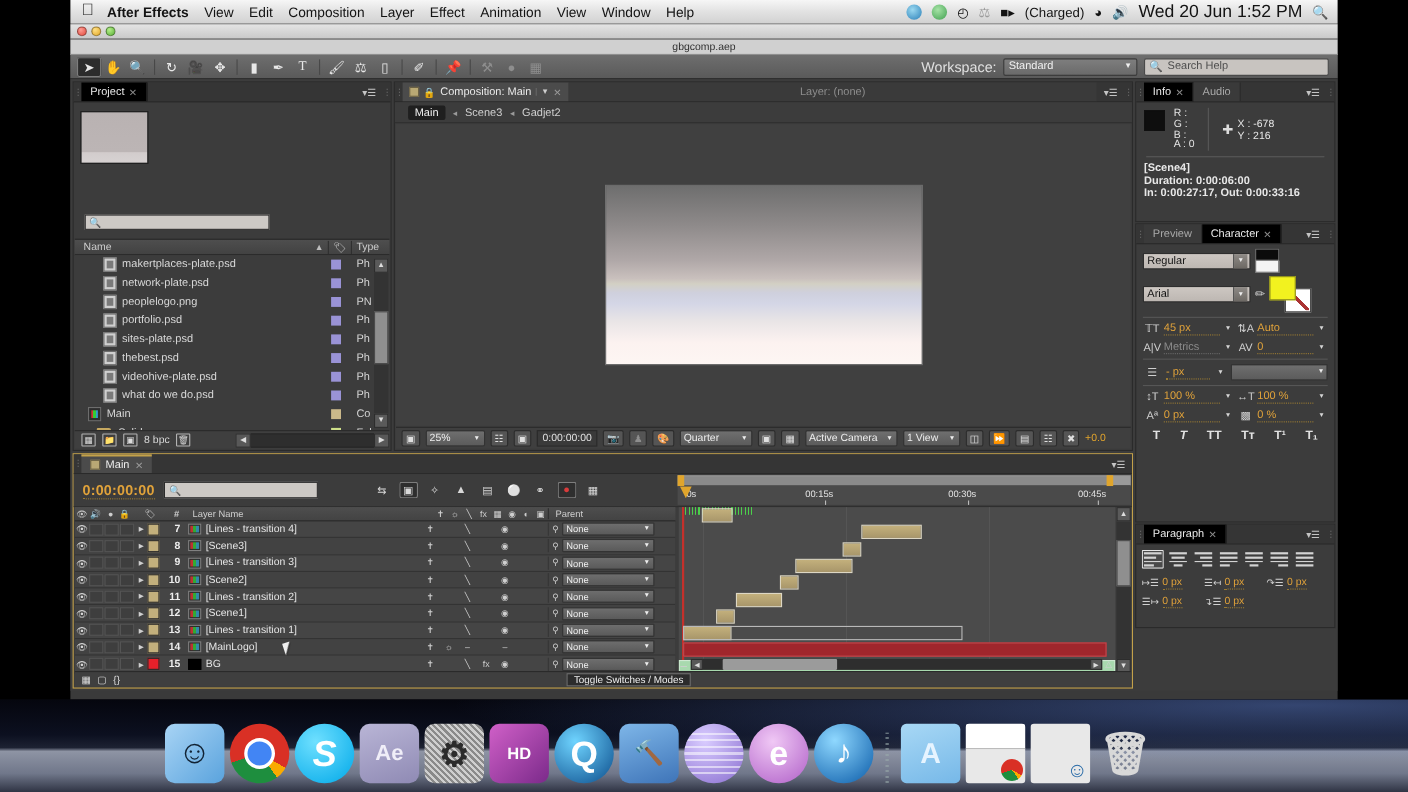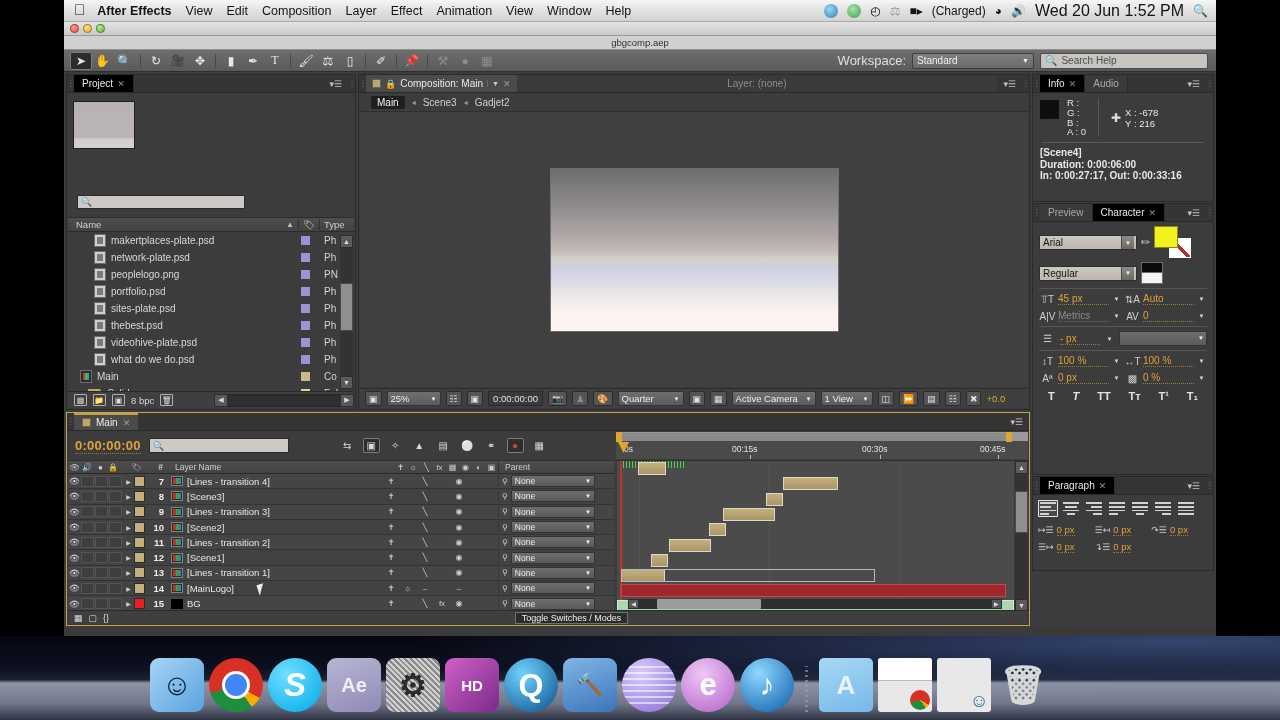--- a/index.html
+++ b/index.html
@@ -613,37 +613,37 @@
             <span class="x">✕</span>
           </div>
           <div class="pmenu">
               <span>▾☰</span>
             </div>
           <span class="pgrip">⋮</span>
         </div>
         <div class="ch-body">
           <div class="ch-row">
             <div class="ch-sel" style="width:98px">
+              <span>Regular</span>
+              <span class="cv">▼</span>
+            </div>
+            <div class="sw-bw">
+              <div class="b"></div>
+              <div class="w"></div>
+            </div>
+          </div>
+          <div class="ch-row">
+            <div class="ch-sel" style="width:98px">
               <span>Arial</span>
               <span class="cv">▼</span>
             </div>
             <span style="color:#d8d8d8;font-size:11px">✏</span>
             <div class="ch-swatches">
               <div class="sw-stroke"></div>
               <div class="sw-fill"></div>
-            </div>
-          </div>
-          <div class="ch-row">
-            <div class="ch-sel" style="width:98px">
-              <span>Regular</span>
-              <span class="cv">▼</span>
-            </div>
-            <div class="sw-bw">
-              <div class="b"></div>
-              <div class="w"></div>
             </div>
           </div>
           <div class="ch-hr"></div>
           <div class="ch-grid">
             <span class="ch-ico">𝕋T</span>
             <span class="ch-val">45 px</span>
             <span class="ch-cv">▼</span>
             <span class="ch-ico">⇅A</span>
             <span class="ch-val">Auto</span>
             <span class="ch-cv">▼</span>

